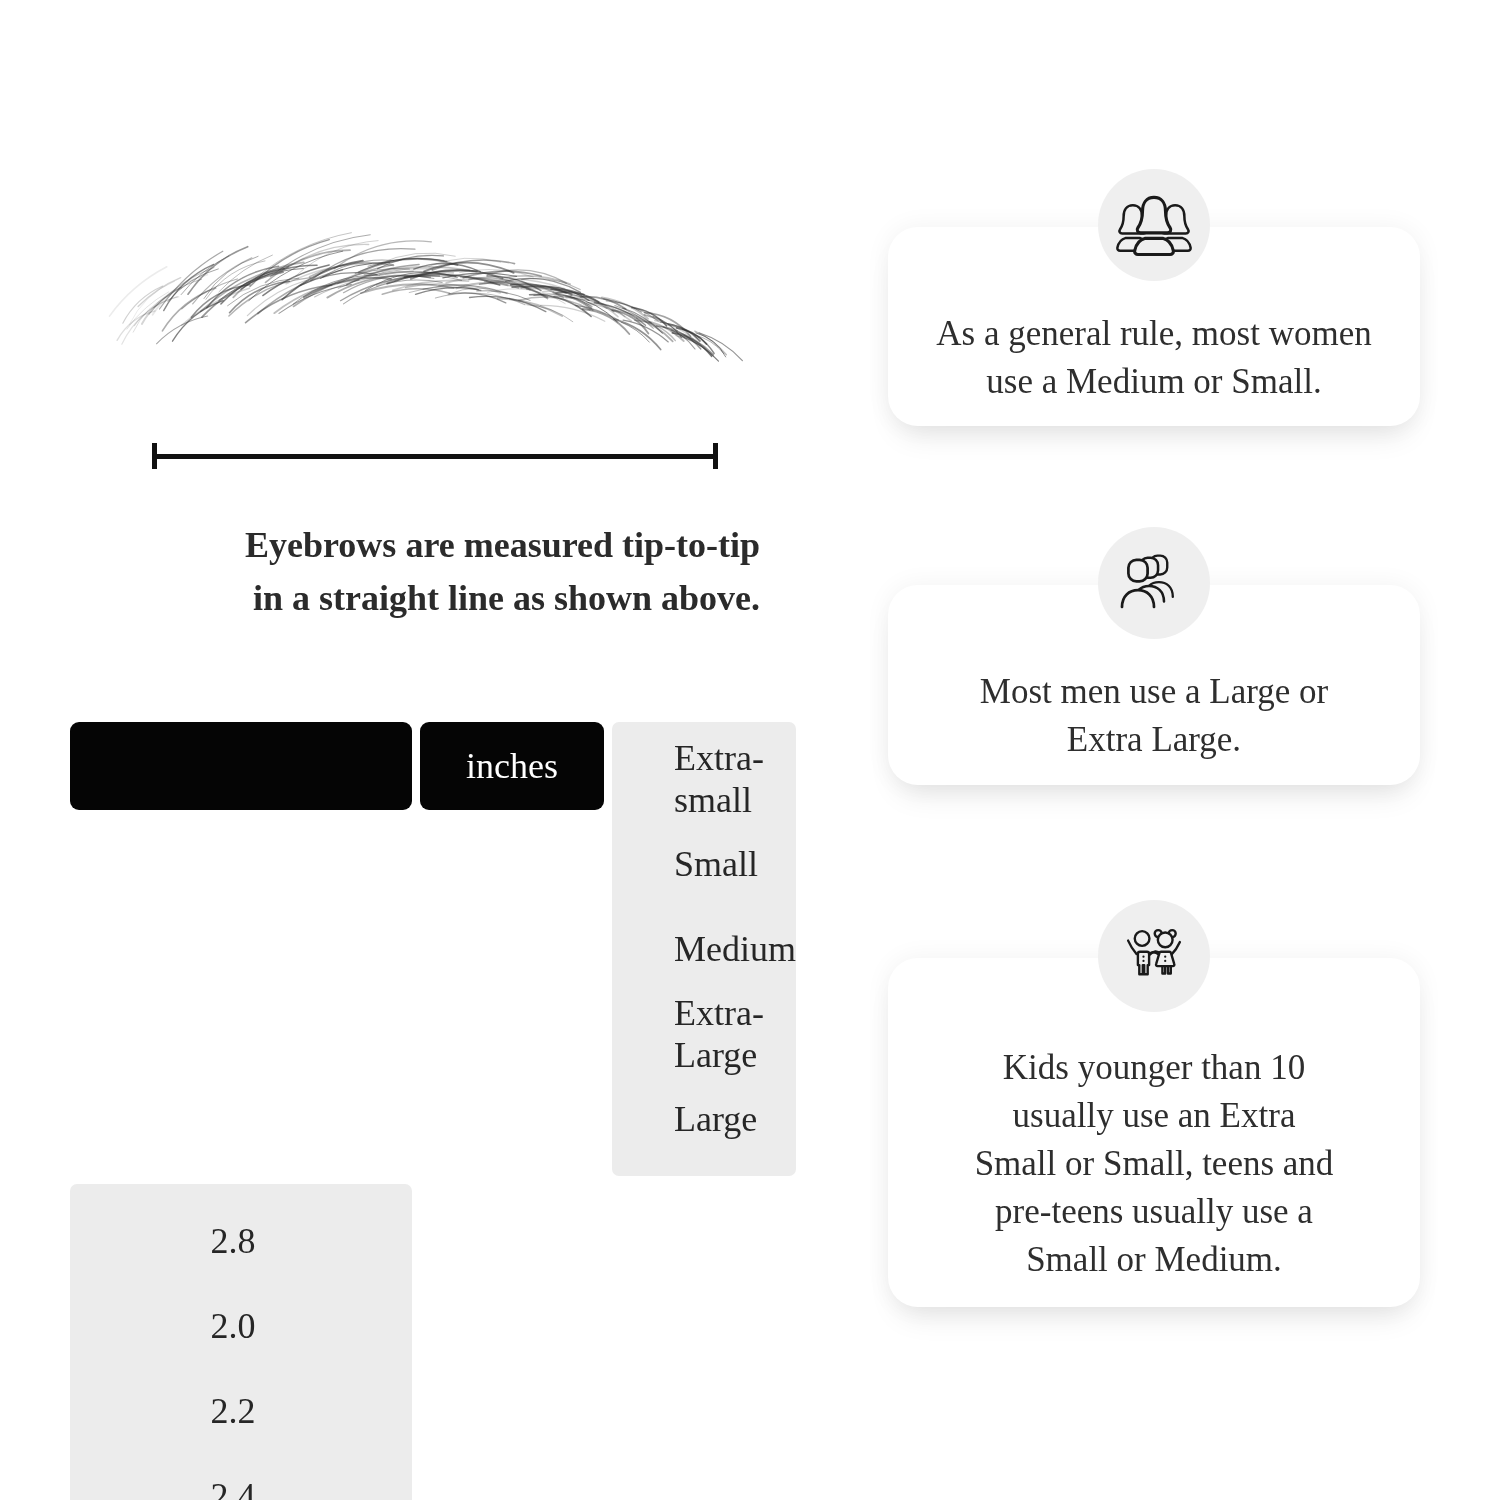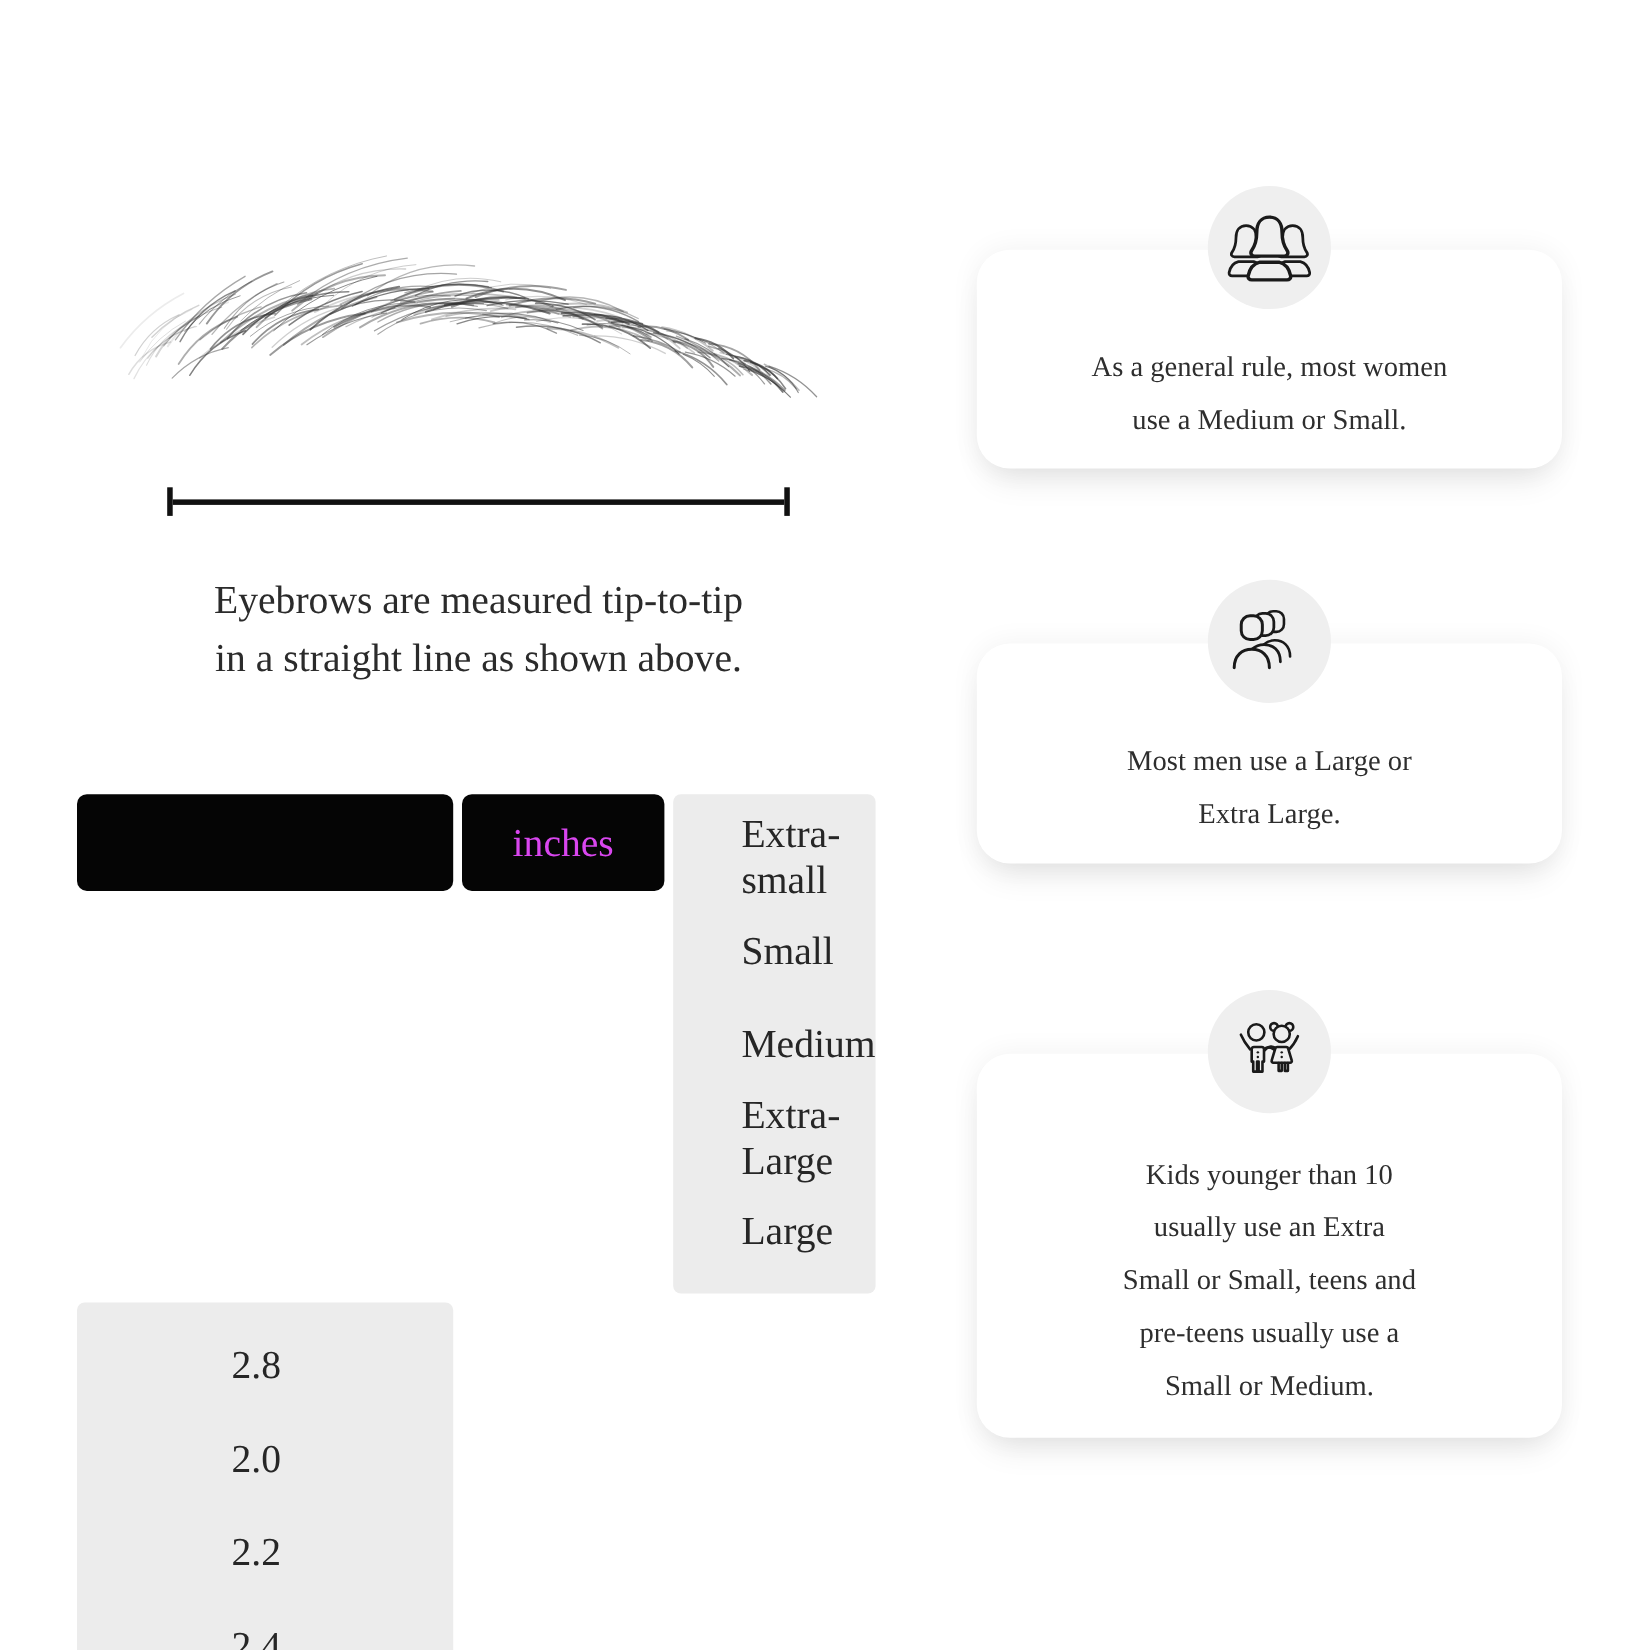--- a/index.html
+++ b/index.html
@@ -10,30 +10,30 @@
     color:#2b2b2b;
   }
 
   
   #brow-svg{position:absolute;left:100px;top:222px;width:645px;height:195px;}
   .measure{position:absolute;left:152px;top:443px;width:566px;height:26px;display:flex;align-items:center;}
   .measure .cap{width:5px;height:26px;background:#111111;}
   .measure .bar{flex:1;height:5px;background:#111111;}
   .caption{
     position:absolute;left:110px;top:519px;width:650px;
-    font-size:36px;line-height:53px;text-align:center;color:#2b2b2b;
+    font-size:36px;line-height:53px;text-align:right;color:#2b2b2b;font-weight:bold;
   }
 
   
   .size-table{
     position:absolute;left:70px;top:722px;width:726px;
     display:grid;grid-template-columns:342px 184px 184px;column-gap:8px;row-gap:8px;
   }
   .th{
-    background:#050505;color:#d946ef;height:88px;border-radius:9px;
+    background:#050505;color:#ffffff;height:88px;border-radius:9px;
     display:flex;align-items:center;justify-content:center;font-size:36px;
   }
   .tcol{
     background:#ececec;border-radius:7px;padding:14px 16px 15px 0;
   }
   .cell{
     height:85px;display:flex;align-items:center;justify-content:center;
     font-size:36px;color:#262626;
   }
   .tcol.labels .cell{justify-content:flex-start;padding-left:62px;}
@@ -43,21 +43,21 @@
     position:absolute;left:888px;width:532px;background:#ffffff;border-radius:30px;
     box-shadow:0 18px 30px -10px rgba(0,0,0,0.10),0 0 26px rgba(0,0,0,0.055);
   }
   .card .badge{
     position:absolute;top:-58px;left:50%;margin-left:-56px;width:112px;height:112px;
     border-radius:50%;background:#efefef;display:flex;align-items:center;justify-content:center;
   }
   .card .card-text{
     position:absolute;left:12px;right:12px;top:62px;bottom:0;
     display:flex;flex-direction:column;justify-content:center;
-    text-align:center;font-size:26px;line-height:48px;color:#2e2e2e;
+    text-align:center;font-size:35px;line-height:48px;color:#2e2e2e;
   }
   #card-1{top:227px;height:199px;}
   #card-2{top:585px;height:200px;}
   #card-3{top:958px;height:349px;}
 
   .icon-stroke{fill:none;stroke:#1a1a1a;stroke-width:3.4;stroke-linecap:round;stroke-linejoin:round;}
   .icon-fill{fill:#efefef;stroke:#1a1a1a;stroke-width:3.4;stroke-linecap:round;stroke-linejoin:round;}
   .icon-ghost{fill:#efefef;stroke:none;}
 </style>
 </head>

